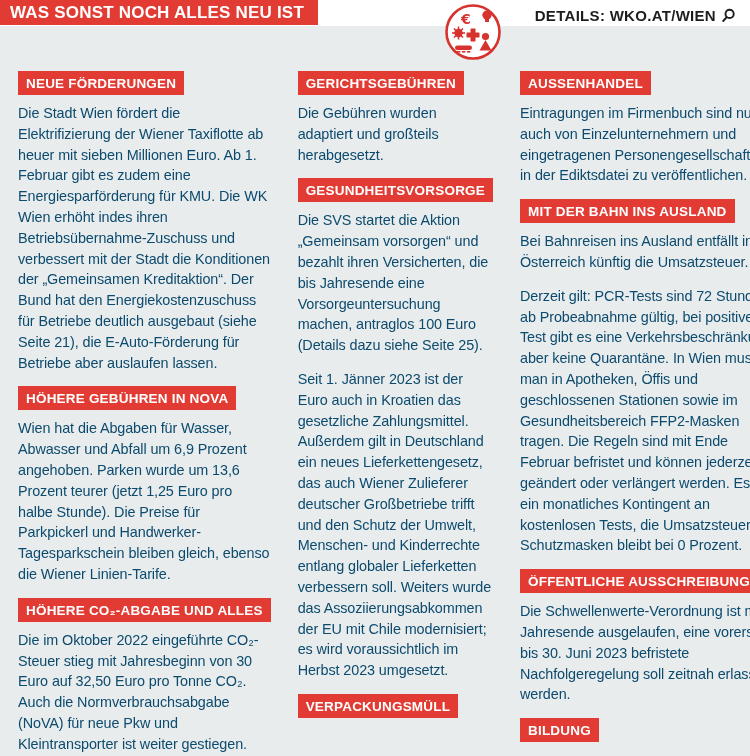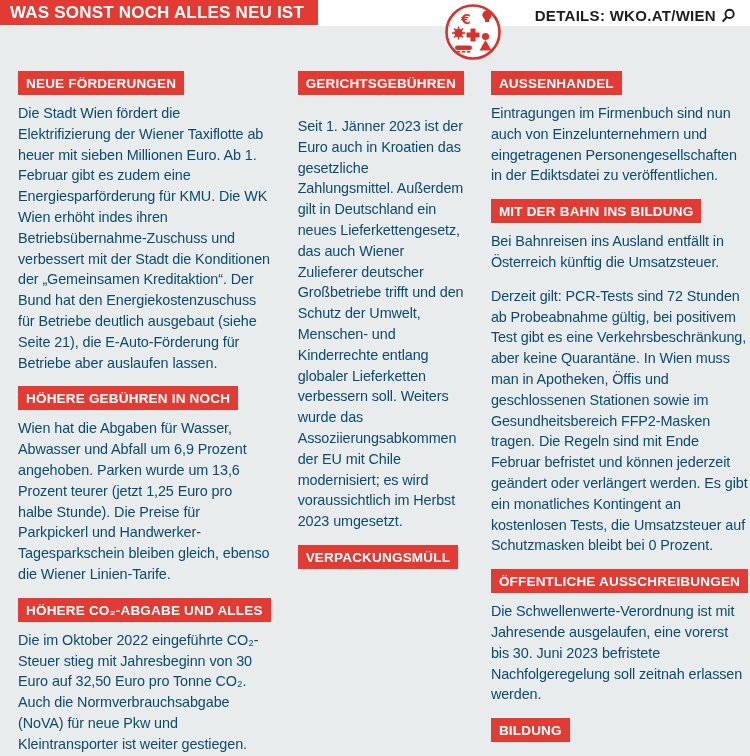--- a/index.html
+++ b/index.html
@@ -79,54 +79,59 @@
   </div>
 
   <div class="cols">
     <div class="col">
   <div class="section">
     <div class="chip">NEUE FÖRDERUNGEN</div>
     <p class="bodytext">Die Stadt Wien fördert die Elektrifizierung der Wiener Taxiflotte ab heuer mit sieben Millionen Euro. Ab 1. Februar gibt es zudem eine Energiesparförderung für KMU. Die WK Wien erhöht indes ihren Betriebsübernahme-Zuschuss und verbessert mit der Stadt die Konditionen der „Gemeinsamen Kreditaktion“. Der Bund hat den Energiekostenzuschuss für Betriebe deutlich ausgebaut (siehe Seite 21), die E-Auto-Förderung für Betriebe aber auslaufen lassen.</p>
   </div>
 
   <div class="section">
-    <div class="chip">HÖHERE GEBÜHREN IN NOCH</div>
+    <div class="chip">HÖHERE GEBÜHREN IN NOVA</div>
     <p class="bodytext">Wien hat die Abgaben für Wasser, Abwasser und Abfall um 6,9 Prozent angehoben. Parken wurde um 13,6 Prozent teurer (jetzt 1,25 Euro pro halbe Stunde). Die Preise für Parkpickerl und Handwerker-Tagesparkschein bleiben gleich, ebenso die Wiener Linien-Tarife.</p>
   </div>
 
   <div class="section">
     <div class="chip">HÖHERE CO₂-ABGABE UND ALLES</div>
     <p class="bodytext">Die im Oktober 2022 eingeführte CO₂-Steuer stieg mit Jahresbeginn von 30 Euro auf 32,50 Euro pro Tonne CO₂. Auch die Normverbrauchsabgabe (NoVA) für neue Pkw und Kleintransporter ist weiter gestiegen.</p>
   </div>
 
 </div>
     <div class="col">
   <div class="section">
     <div class="chip">GERICHTSGEBÜHREN</div>
+    <p class="bodytext">Die Gebühren wurden adaptiert und großteils herabgesetzt.</p>
   </div>
 
+  <div class="section">
+    <div class="chip">GESUNDHEITSVORSORGE</div>
+    <p class="bodytext">Die SVS startet die Aktion „Gemeinsam vorsorgen“ und bezahlt ihren Versicherten, die bis Jahresende eine Vorsorgeuntersuchung machen, antraglos 100 Euro (Details dazu siehe Seite 25).</p>
+  </div>
 
   <div class="section">
     <p class="bodytext">Seit 1. Jänner 2023 ist der Euro auch in Kroatien das gesetzliche Zahlungsmittel. Außerdem gilt in Deutschland ein neues Lieferkettengesetz, das auch Wiener Zulieferer deutscher Großbetriebe trifft und den Schutz der Umwelt, Menschen- und Kinderrechte entlang globaler Lieferketten verbessern soll. Weiters wurde das Assoziierungsabkommen der EU mit Chile modernisiert; es wird voraussichtlich im Herbst 2023 umgesetzt.</p>
   </div>
 
   <div class="section">
     <div class="chip">VERPACKUNGSMÜLL</div>
     
   </div>
 
 </div>
     <div class="col">
   <div class="section">
     <div class="chip">AUSSENHANDEL</div>
     <p class="bodytext">Eintragungen im Firmenbuch sind nun auch von Einzelunternehmern und eingetragenen Personengesellschaften in der Ediktsdatei zu veröffentlichen.</p>
   </div>
 
   <div class="section">
-    <div class="chip">MIT DER BAHN INS BILDUNG</div>
+    <div class="chip">MIT DER BAHN INS AUSLAND</div>
     <p class="bodytext">Bei Bahnreisen ins Ausland entfällt in Österreich künftig die Umsatzsteuer.</p>
   </div>
 
   <div class="section">
     <p class="bodytext">Derzeit gilt: PCR-Tests sind 72 Stunden ab Probeabnahme gültig, bei positivem Test gibt es eine Verkehrsbeschränkung, aber keine Quarantäne. In Wien muss man in Apotheken, Öffis und geschlossenen Stationen sowie im Gesundheitsbereich FFP2-Masken tragen. Die Regeln sind mit Ende Februar befristet und können jederzeit geändert oder verlängert werden. Es gibt ein monatliches Kontingent an kostenlosen Tests, die Umsatzsteuer auf Schutzmasken bleibt bei 0 Prozent.</p>
   </div>
 
   <div class="section">
     <div class="chip">ÖFFENTLICHE AUSSCHREIBUNGEN</div>
     <p class="bodytext">Die Schwellenwerte-Verordnung ist mit Jahresende ausgelaufen, eine vorerst bis 30. Juni 2023 befristete Nachfolgeregelung soll zeitnah erlassen werden.</p>

